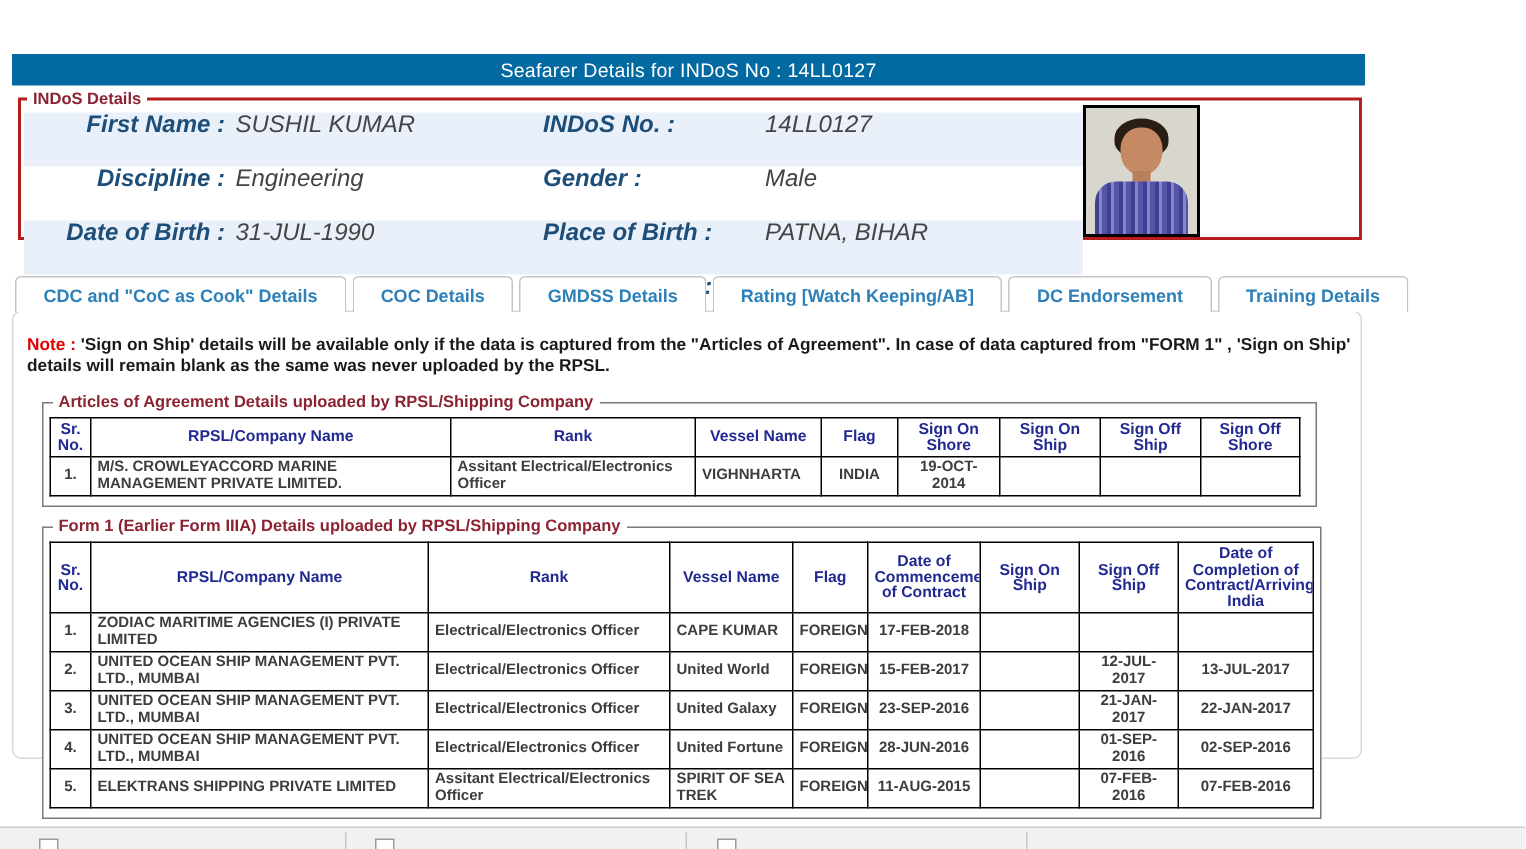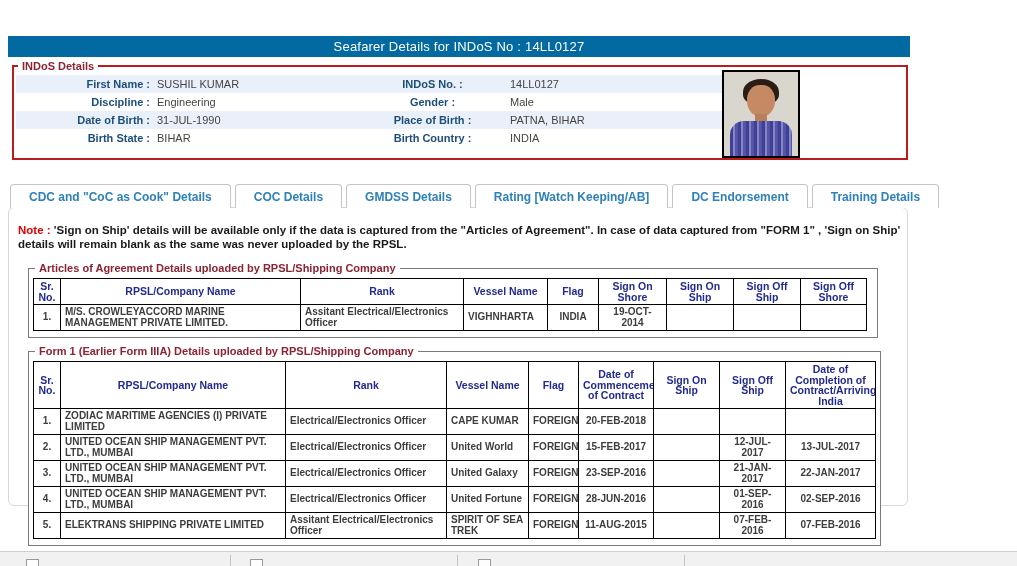--- a/index.html
+++ b/index.html
@@ -15,25 +15,25 @@
 
   
   fieldset.indos {
     position: absolute; left: 12px; top: 60px; width: 896px; height: 100px;
     border: 2px solid #b91c1c; background: #fff; padding: 3px 2px 0 2px;
   }
   fieldset legend {
     color: #8b2333; font-weight: bold; font-size: 11px; padding: 0 4px; margin-left: 2px;
   }
   .indos-rows { width: 706px; }
-  .frow { display: flex; height: 18px; line-height: 18px; font-size: 11px; }
+  .frow { display: flex; height: 36px; line-height: 18px; font-size: 16px; font-style: italic; }
   .frow.alt { background: #e9f0f9; }
   .flabel1 { width: 134px; text-align: right; font-weight: bold; color: #1d4e79; }
   .fvalue1 { width: 212px; padding-left: 7px; color: #444; }
-  .flabel2 { width: 141px; text-align: center; font-weight: bold; color: #1d4e79; }
+  .flabel2 { width: 141px; text-align: left; font-weight: bold; color: #1d4e79; }
   .fvalue2 { flex: 1; padding-left: 7px; color: #444; }
 
   
   .photo {
     position: absolute; left: 722px; top: 70px; width: 78px; height: 88px;
     border: 2px solid #000; background: #d9d6ce; overflow: hidden;
   }
   .photo .hair { position: absolute; left: 19px; top: 7px; width: 36px; height: 26px; background: #2a1d14; border-radius: 50% 50% 40% 40%; }
   .photo .face { position: absolute; left: 23px; top: 13px; width: 28px; height: 32px; background: #c58a63; border-radius: 45% 45% 50% 50%; }
   .photo .neck { position: absolute; left: 31px; top: 42px; width: 12px; height: 10px; background: #b97f5a; }
@@ -223,21 +223,21 @@
           <th>Date of Completion of Contract/Arriving India</th>
         </tr>
       </thead>
     <tbody>
         <tr>
           <td class="al-c">1.</td>
           <td class="al-l">ZODIAC MARITIME AGENCIES (I) PRIVATE LIMITED</td>
           <td class="al-l">Electrical/Electronics Officer</td>
           <td class="al-l">CAPE KUMAR</td>
           <td class="al-c">FOREIGN</td>
-          <td class="al-c">20-FEB-2018</td>
+          <td class="al-c">17-FEB-2018</td>
           <td class="al-c">&nbsp;</td>
           <td class="al-c">&nbsp;</td>
           <td class="al-c">&nbsp;</td>
         </tr>
         <tr>
           <td class="al-c">2.</td>
           <td class="al-l">UNITED OCEAN SHIP MANAGEMENT PVT. LTD., MUMBAI</td>
           <td class="al-l">Electrical/Electronics Officer</td>
           <td class="al-l">United World</td>
           <td class="al-c">FOREIGN</td>

